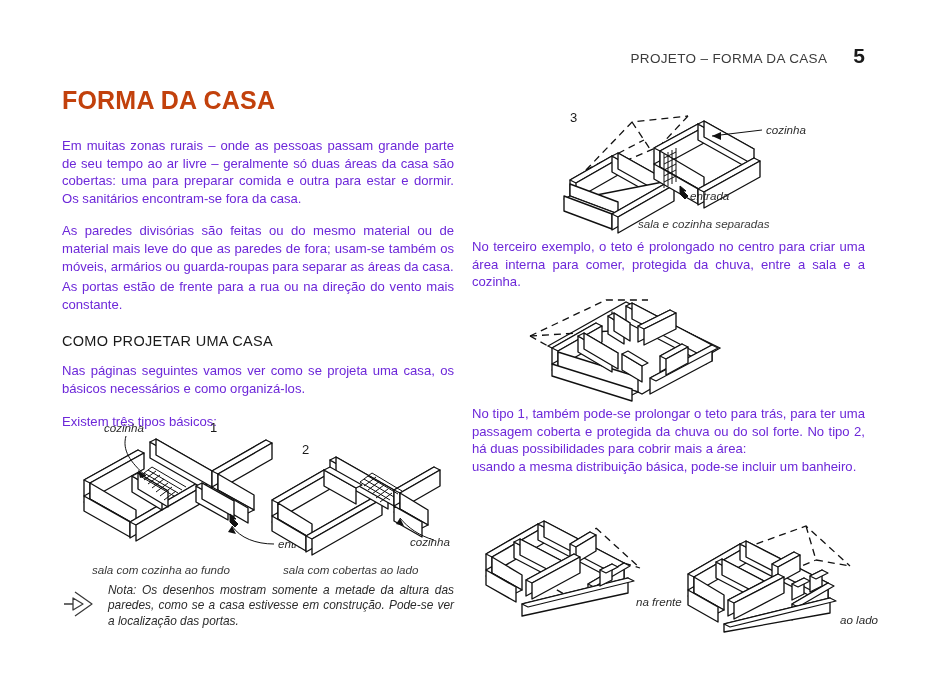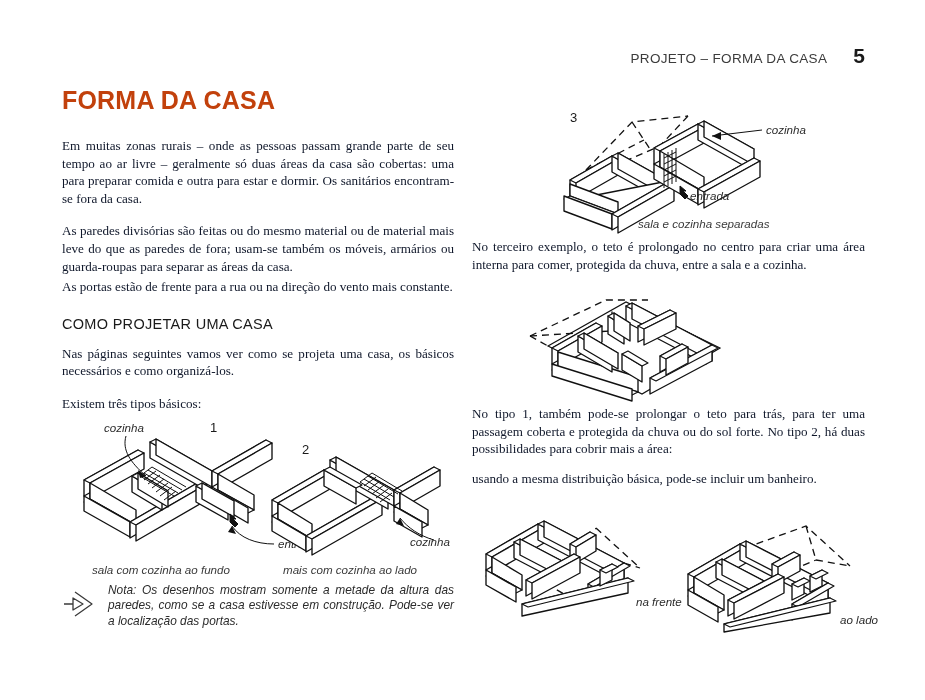--- a/index.html
+++ b/index.html
@@ -53,23 +53,22 @@
     font-weight: normal;
     letter-spacing: 0.3px;
     margin: 0 0 13px 0;
     color: #1a1a1a;
   }
   p.body {
     font-size: 13.1px;
     line-height: 17.6px;
     margin: 0 0 15px 0;
     text-align: justify;
-    color: #0f172a;
+    color: #6d28d9;
     hyphens: none;
-    font-family: Liberation Serif, serif;
   }
   p.body.last { margin-bottom: 0; }
   p.body.ragged { text-align: left; }
 
   
   .fig { position: absolute; }
   .fig svg { display: block; overflow: visible; }
 
   .caption {
     position: absolute;
@@ -126,21 +125,21 @@
     <h2 class="subtitle" style="margin-top:20px;">COMO PROJETAR UMA CASA</h2>
     <p class="body">Nas páginas seguintes vamos ver como se projeta uma casa, os básicos necessários e como organizá-los.</p>
     <p class="body last ragged">Existem três tipos básicos:</p>
   </div>
 
   <div style="position:absolute;left:472px;top:238px;width:393px;">
     <p class="body last">No terceiro exemplo, o teto é prolongado no centro para criar uma área interna para comer, protegida da chuva, entre a sala e a cozinha.</p>
   </div>
 
   <div style="position:absolute;left:472px;top:405px;width:393px;">
-    <p class="body" style="margin-bottom:12px;">No tipo 1, também pode-se prolongar o teto para trás, para ter uma passagem coberta e protegida da chuva ou do sol forte. No tipo 2, há duas possibilidades para cobrir mais a área:</p>
+    <p class="body" style="margin-bottom:0;">No tipo 1, também pode-se prolongar o teto para trás, para ter uma passagem coberta e protegida da chuva ou do sol forte. No tipo 2, há duas possibilidades para cobrir mais a área:</p>
     <p class="body last ragged">usando a mesma distribuição básica, pode-se incluir um banheiro.</p>
   </div>
 
   <div class="fig" style="left:78px; top:418px;">
     <svg width="220" height="140" viewBox="0 0 220 140">
 
       <polygon class="wall" points="6,62 60,32 60,48 6,78"></polygon>
       <polygon class="wall-top" points="6,62 60,32 66,35 12,65"></polygon>
       <polygon class="wall" points="12,65 66,35 66,51 12,81"></polygon>
 
@@ -226,21 +225,21 @@
         <path d="M92,42 L122,60 M96,39 L126,57 M100,36 L130,54 M104,33 L134,51"></path>
         <path d="M92,42 L104,33 M96,46 L108,37 M100,50 L112,41 M104,54 L116,45 M108,58 L120,49 M112,62 L124,53"></path>
       </g>
 
       <path class="leader" d="M166,100 C152,96 140,88 132,78"></path>
       <polygon fill="#111111" points="132,78 136,86 128,84"></polygon>
       <text class="fignum" x="34" y="14">2</text>
       <text class="figlabel" x="142" y="106">cozinha</text>
     </svg>
   </div>
-  <div class="caption" style="left:283px; top:563px;">mais com cozinha ao lado</div>
+  <div class="caption" style="left:283px; top:563px;">sala com cobertas ao lado</div>
 
   <div class="fig" style="left:556px; top:110px;">
     <svg width="230" height="110" viewBox="0 0 230 110">
 
       <g class="dash">
         <path d="M30,60 L76,12 L132,6"></path>
         <path d="M30,60 L88,30"></path>
         <path d="M76,12 L96,42"></path>
         <path d="M132,6 L104,36"></path>
         <path d="M58,56 L104,36"></path>

